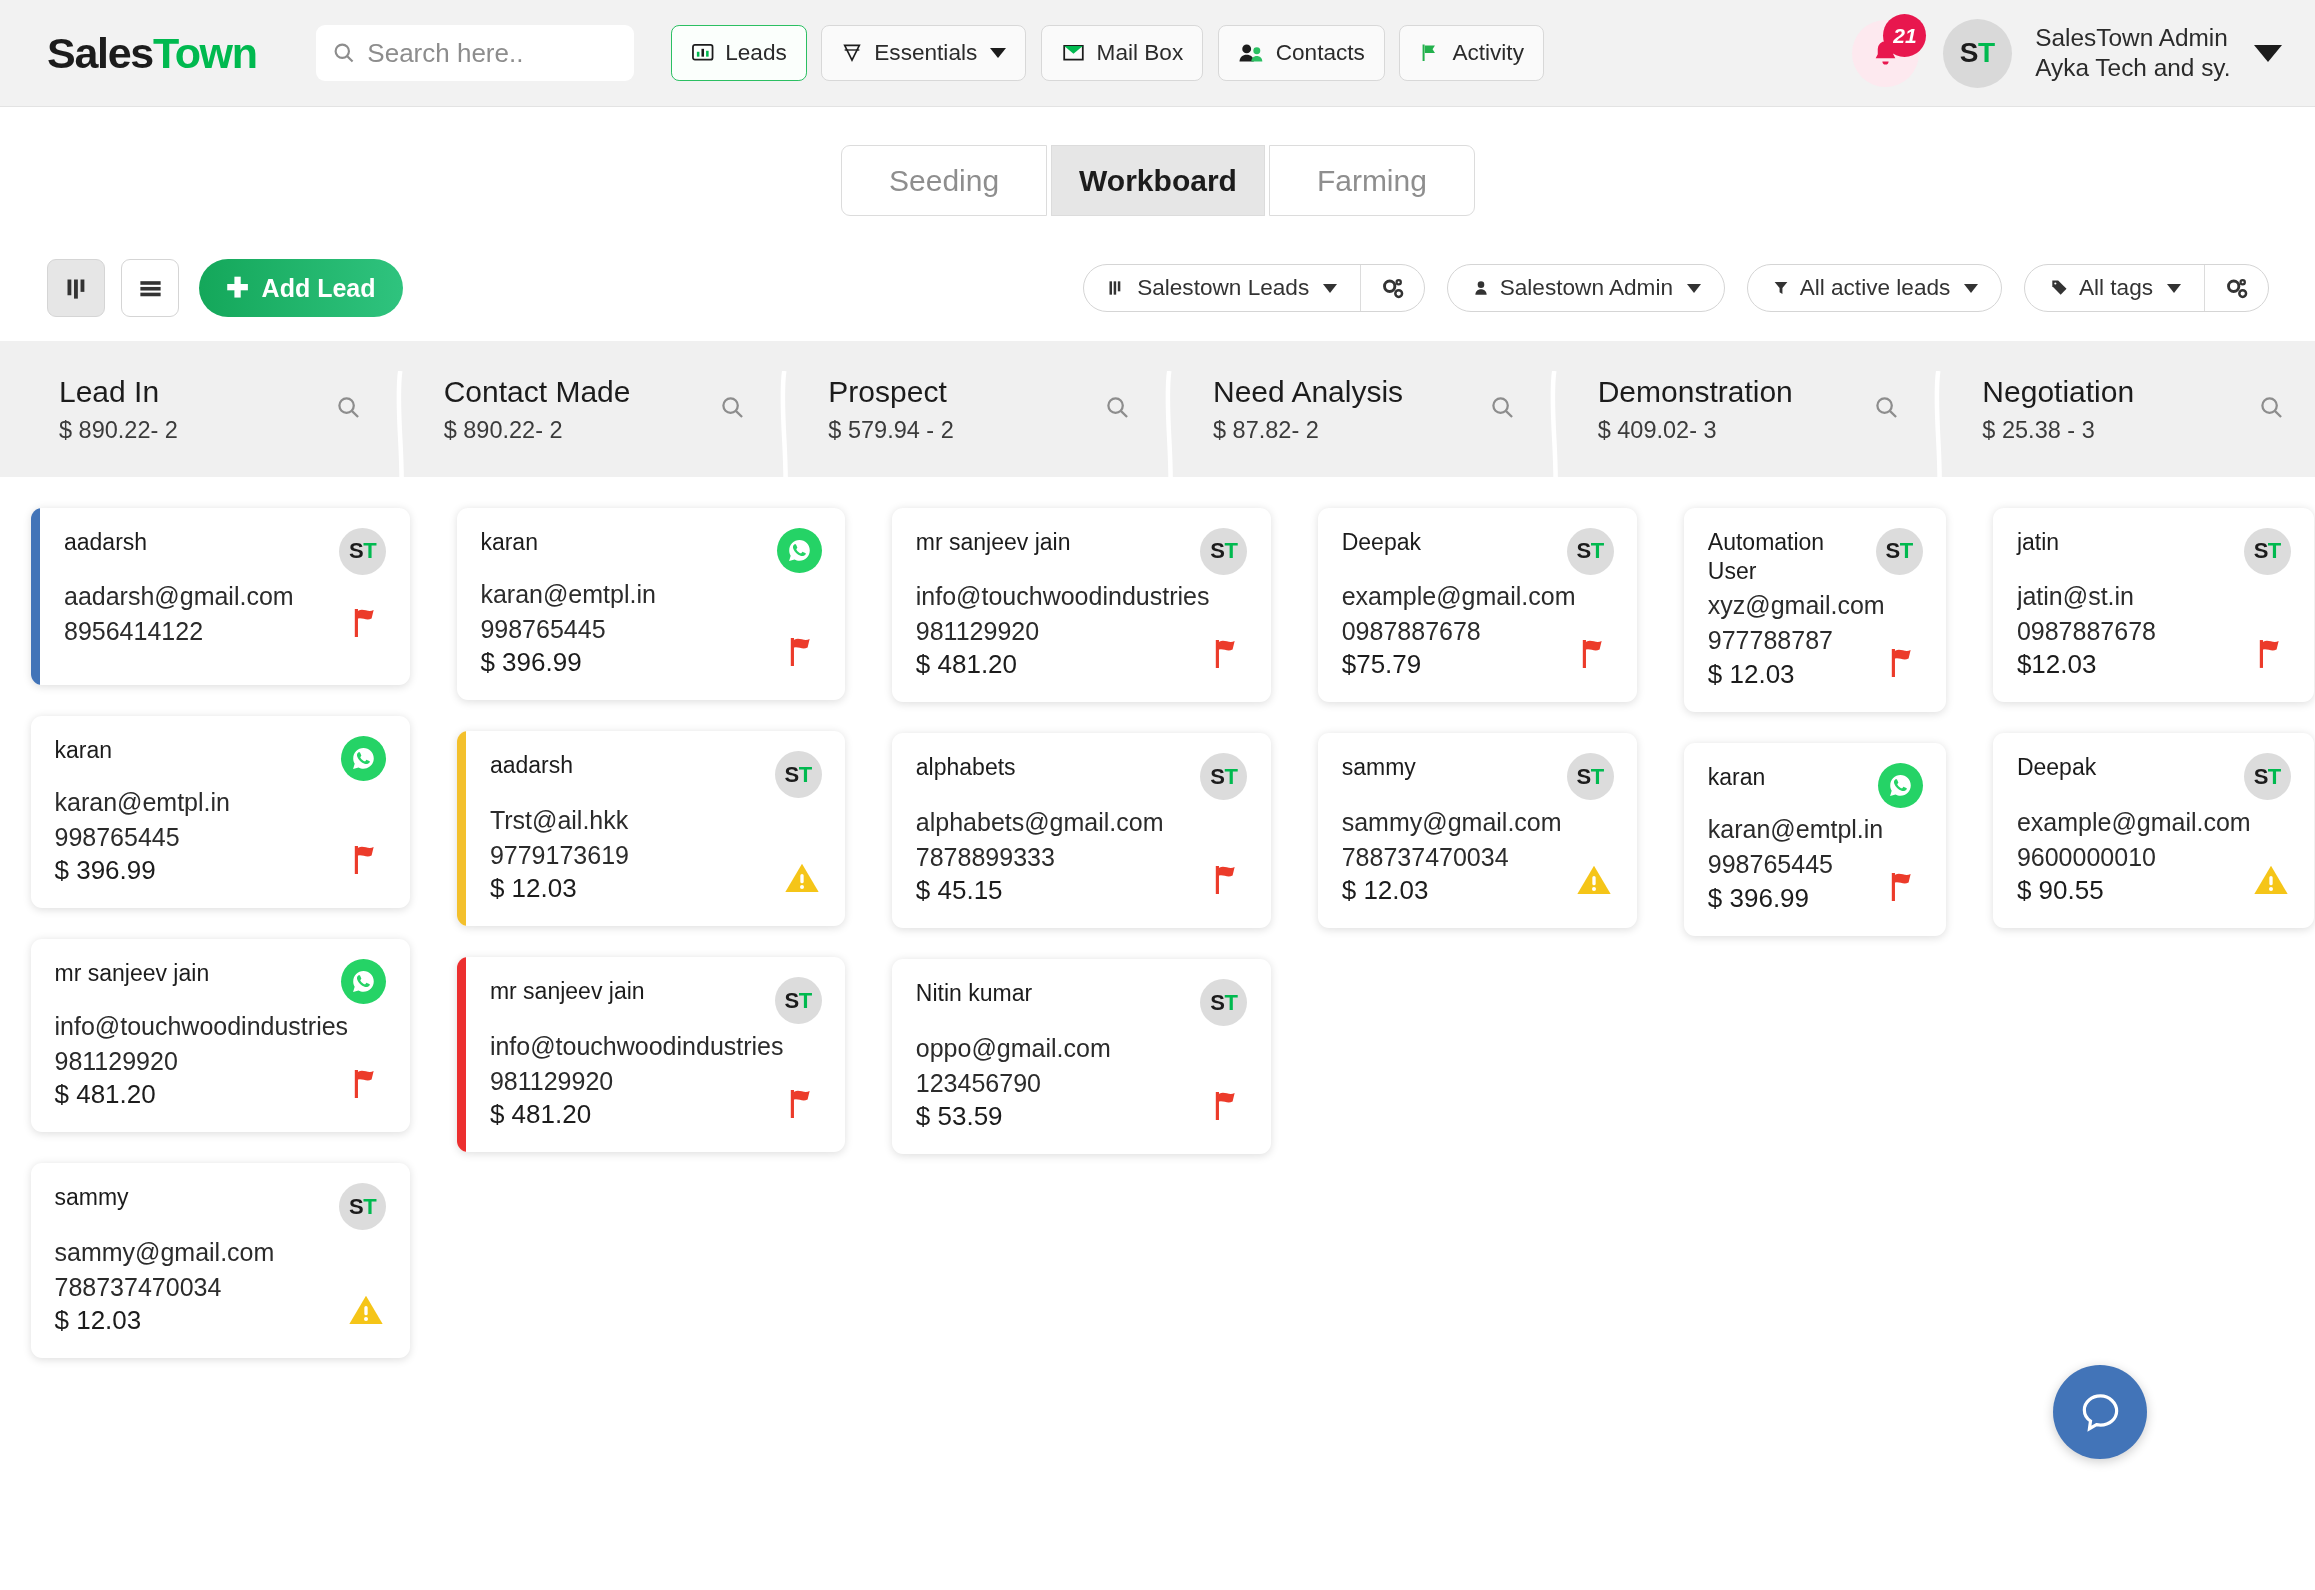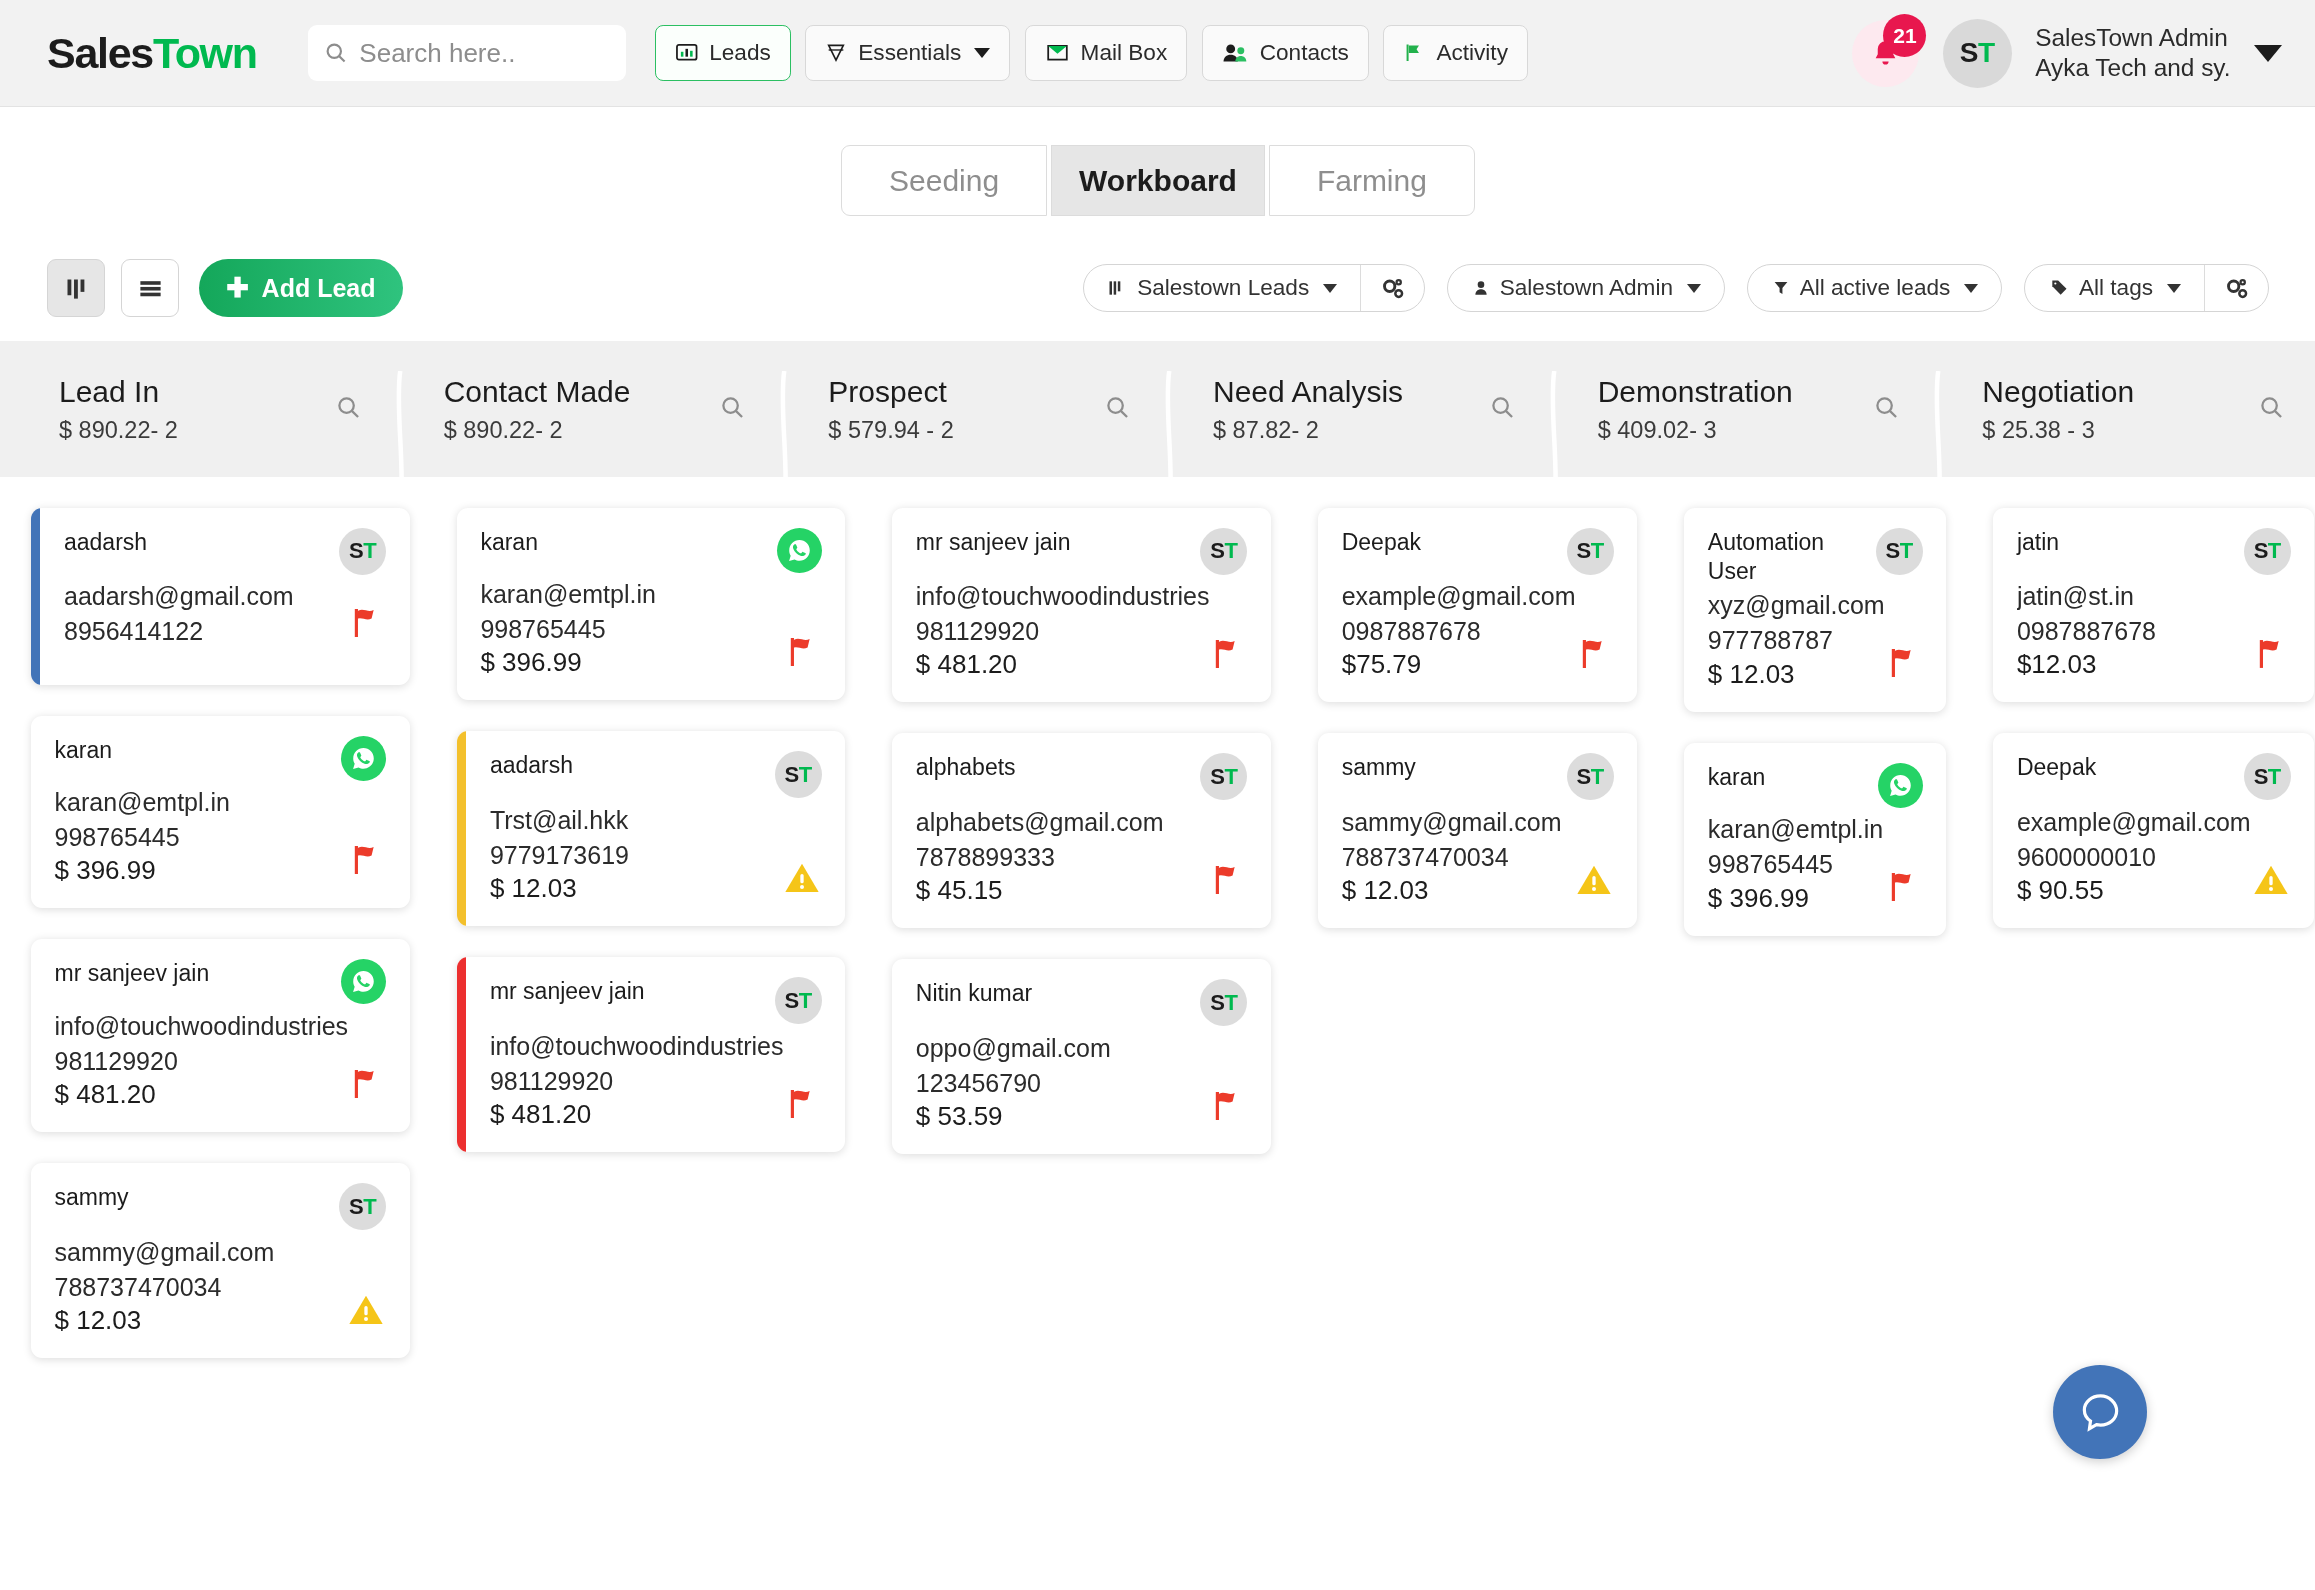--- a/index.html
+++ b/index.html
@@ -11,21 +11,21 @@
   }
 
   
   .header {
     height: 107px;
     background: #f2f2f2;
     border-bottom: 0.9px solid #e3e3e3;
     display: flex;
     align-items: center;
     padding: 0 34px 0 47px;
-    gap: 4px;
+    gap: 12px;
     justify-content: space-between;
   }
   .logo { font-size: 43px; font-weight: 800; letter-spacing: -1.3px; }
   .logo .b { color: #1c1c1c; }
   .logo .g { color: #00b94f; }
 
   .search-box {
     margin-left: 47px;
     width: 318px; height: 56px;
     background: #fff;
@@ -46,21 +46,21 @@
            border-right: 8.1px solid transparent; border-top: 10px solid #1c1c1c;
            margin-left: 1.8px; }
 
   .hdr-right { margin-left: auto; display: flex; align-items: center; gap: 23.5px; }
   .bell-wrap { position: relative; width: 67px; height: 67px; border-radius: 50%;
                background: #fde9ef; display: flex; align-items: center; justify-content: center; }
   .badge {
     position: absolute; top: -5.4px; right: -7.2px;
     min-width: 43px; height: 43px; border-radius: 22px;
     background: #e8174e; color: #fff; font-size: 21px; font-weight: 600;
-    display: flex; align-items: center; justify-content: center; padding: 0 7.2px;
+    display: flex; align-items: center; justify-content: center; padding: 0 7.2px; font-style: italic;
   }
   .avatar-lg {
     width: 69px; height: 69px; border-radius: 50%; background: #d9d9d9;
     display: flex; align-items: center; justify-content: center;
     font-size: 28px; font-weight: 800; letter-spacing: -0.5px;
   }
   .avatar-lg .s { color: #1c1c1c; } .avatar-lg .t { color: #00b94f; }
   .user-meta { line-height: 1.22; font-size: 24.4px; color: #2b2b2b; }
   .chev-down { width: 0; height: 0; border-left: 14.5px solid transparent;
                border-right: 14.5px solid transparent; border-top: 17px solid #1c1c1c; }

